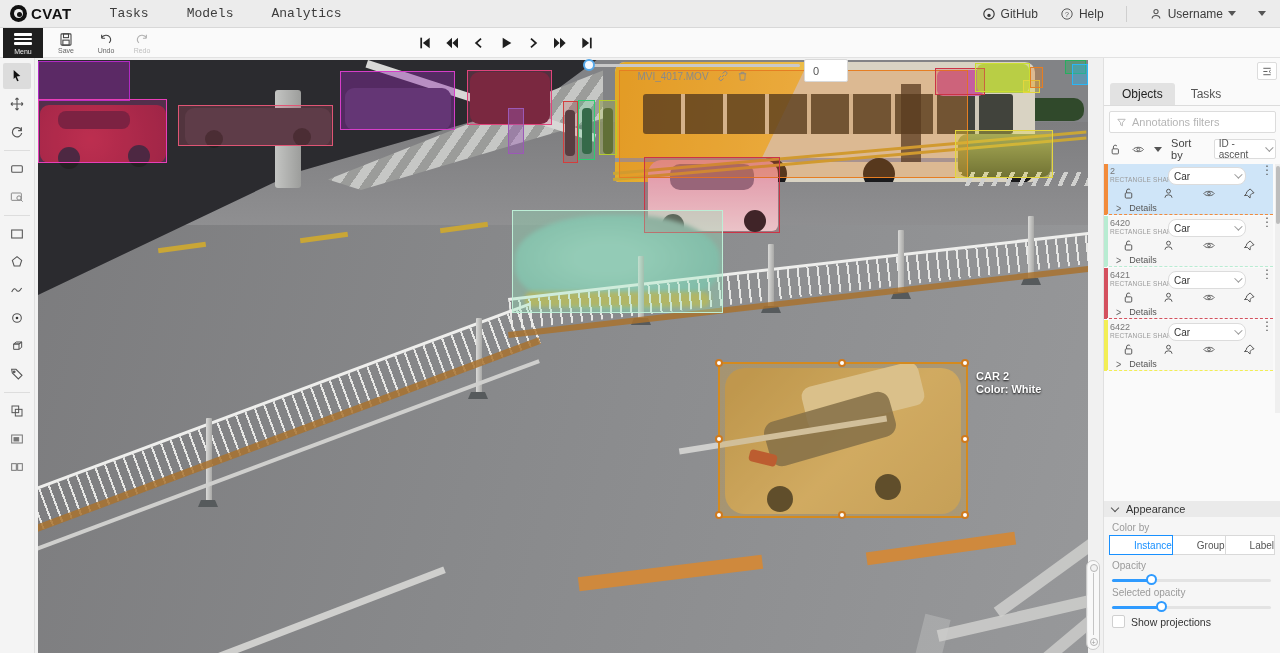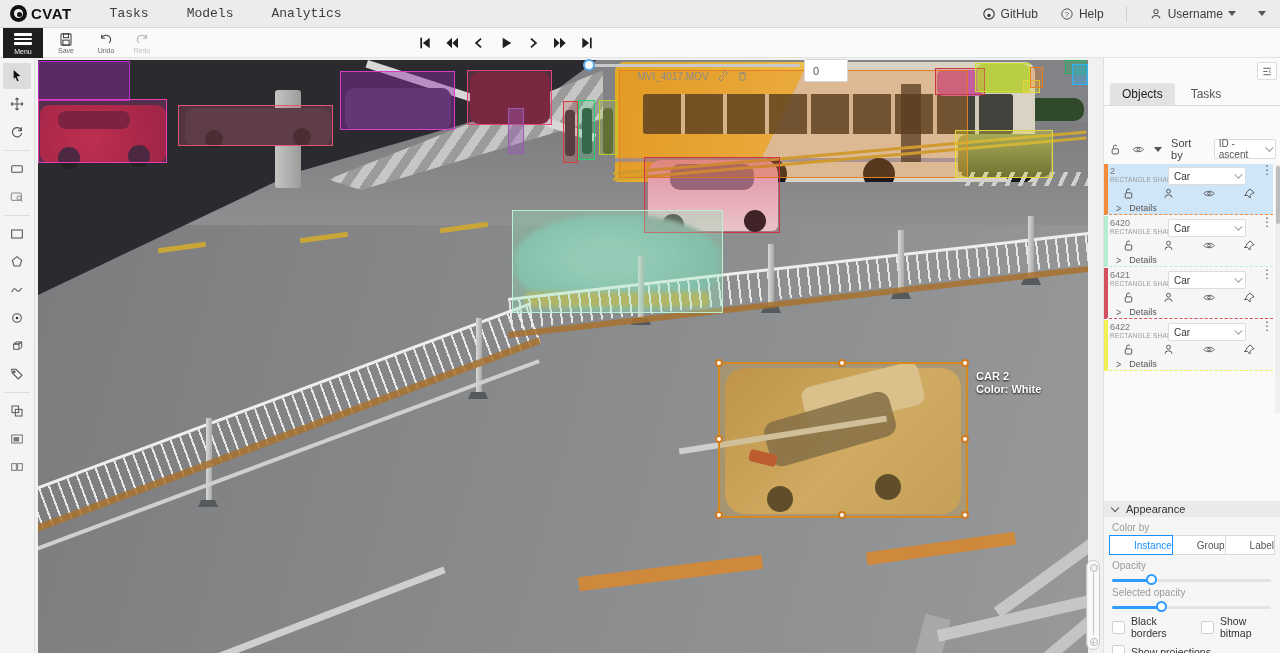--- a/index.html
+++ b/index.html
@@ -110,21 +110,21 @@
   .sb-sortrow { position:absolute; left:5px; top:80px; width:167px; height:22px; display:flex; align-items:center; gap:9px;}
   .sortby { margin-left:auto; color:#444; font-size:11px;}
   .sort-select { width:64px; height:20px; background:#fff; border:1px solid #dcdcdc; border-radius:2px; font-size:10px; color:#555; display:flex; align-items:center; justify-content:space-between; padding:0 4px; cursor:pointer;}
   .obj-list { position:absolute; left:0; top:106px; width:177px; height:249px; overflow:hidden;}
   .obj-item { position:relative; width:169px; height:51px; background:#f6f6f6; margin:0 0 1px 0;}
   .obj-item.selected { background:#cfe5f8;}
   .obj-strip { position:absolute; left:0; top:0; width:4px; height:100%;}
   .obj-main { position:absolute; left:6px; top:0; right:2px; height:100%;}
   .obj-id { font-size:9px; color:#777; line-height:10px; margin-top:2px;}
   .obj-type { font-size:6.5px; color:#9a9a9a; letter-spacing:0.2px;}
-  .obj-label-select { position:absolute; left:58px; top:3px; width:78px; height:18px; background:#fff; border:1px solid #dcdcdc; border-radius:2px; font-size:10px; color:#333; display:flex; align-items:center; justify-content:space-between; padding:0 5px; cursor:pointer;}
+  .obj-label-select { position:absolute; left:58px; top:3px; width:78px; height:18px; background:#fff; border:1px solid #dcdcdc; border-radius:8px; font-size:10px; color:#333; display:flex; align-items:center; justify-content:space-between; padding:0 5px; cursor:pointer;}
   .obj-kebab { position:absolute; right:0px; top:2px; font-size:12px; color:#555; letter-spacing:0; line-height:9px; text-align:center; width:10px; cursor:pointer;}
   .obj-row2 { position:absolute; left:4px; top:23px; width:150px; display:flex; justify-content:space-between; padding:0 8px;}
   .obj-row2 span { cursor:pointer;}
   .obj-row3 { position:absolute; left:6px; top:39px; font-size:9px; color:#555; display:flex; gap:8px; cursor:pointer;}
   .obj-expand { font-size:9px; color:#666; transform:scaleY(1.3);}
   .list-scrollbar { position:absolute; right:0px; top:106px; width:5px; height:249px; background:#efefef;}
   .list-thumb { position:absolute; left:0.5px; top:2px; width:4px; height:58px; background:#bdbdbd; border-radius:2px;}
 
   .appearance { position:absolute; left:0; top:443px; width:177px; height:152px; background:#f6f6f6;}
   .app-header { height:16px; background:#eaeaea; display:flex; align-items:center; gap:8px; padding-left:8px; font-size:11px; color:#333; cursor:pointer;}
@@ -486,20 +486,26 @@
 <div class="sidebar">
   <div class="collapse-btn">
     <svg width="12" height="11" viewBox="0 0 24 24" fill="none" stroke="#555" stroke-width="2">
         <path d="M4 5 H20 M4 12 H13 M4 19 H20 M20 9 l-3.5 3 3.5 3"></path>
       </svg>
   </div>
   <div class="sb-tabs">
     <span class="sb-tab active">Objects</span>
     <span class="sb-tab">Tasks</span>
   </div>
+  <div class="sb-filter">
+    <svg width="11" height="11" viewBox="0 0 24 24" fill="none" stroke="#b5b5b5" stroke-width="2">
+        <path d="M4 5 H20 L14 12.5 V19 L10 17 V12.5 Z"></path>
+      </svg>
+    <span>Annotations filters</span>
+  </div>
   <div class="sb-sortrow">
     <svg width="13" height="13" viewBox="0 0 20 20" fill="none" stroke="#555" stroke-width="1.5">
         <rect x="5" y="9" width="10" height="8" rx="1.5"></rect>
         <path d="M7 9 V6 a3 3 0 0 1 5.6-1.4"></path>
       </svg>
     <svg width="15" height="13" viewBox="0 0 20 20" fill="none" stroke="#555" stroke-width="1.4">
         <path d="M2 10 C5 5.5 15 5.5 18 10 C15 14.5 5 14.5 2 10 Z"></path>
         <circle cx="10" cy="10" r="2.2"></circle>
       </svg>
     <span class="caret-down"></span>
@@ -697,22 +703,16 @@
         <div class="fill" id="op-fill" style="width: 39.78px;"></div>
         <div class="knob" id="op-knob" style="left: 39.78px;"></div>
       </div>
     <div class="app-label">Selected opacity</div>
     <div class="slider">
         <div class="fill" id="sop-fill" style="width: 50.49px;"></div>
         <div class="knob" id="sop-knob" style="left: 50.49px;"></div>
       </div>
     <div class="chk-row">
       <span class="chk"></span>
-      <span class="chk-label">Black borders</span>
-      <span class="chk"></span>
-      <span class="chk-label">Show bitmap</span>
-    </div>
-    <div class="chk-row">
-      <span class="chk"></span>
       <span class="chk-label">Show projections</span>
     </div>
   </div>
 </div>
 
 </body></html>

